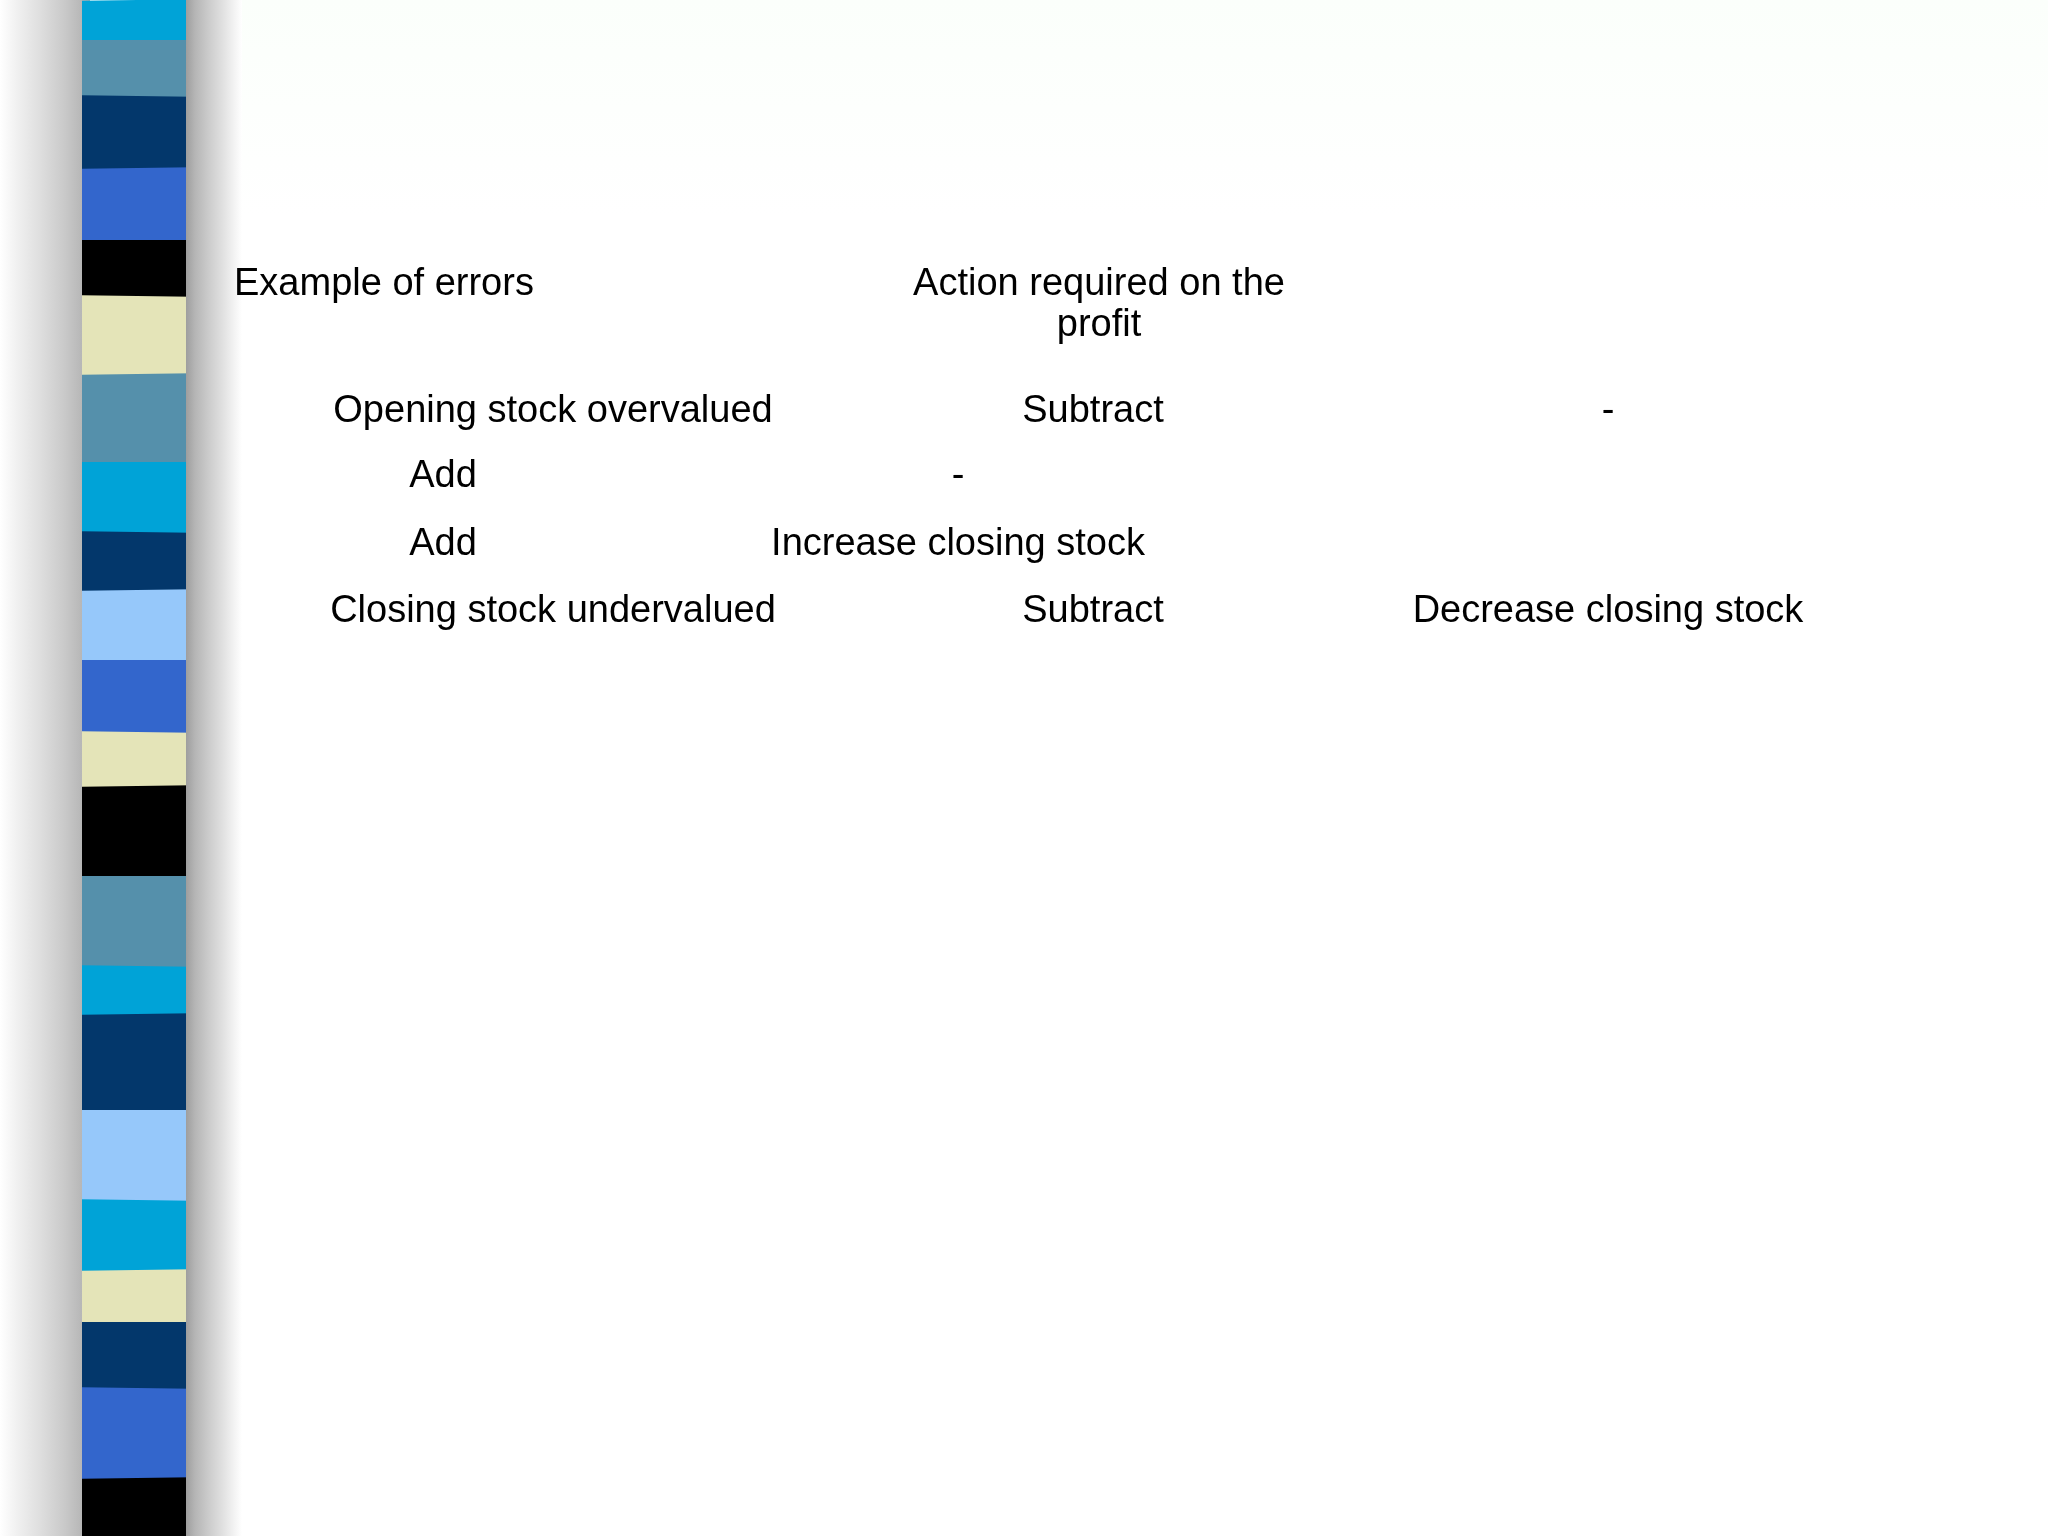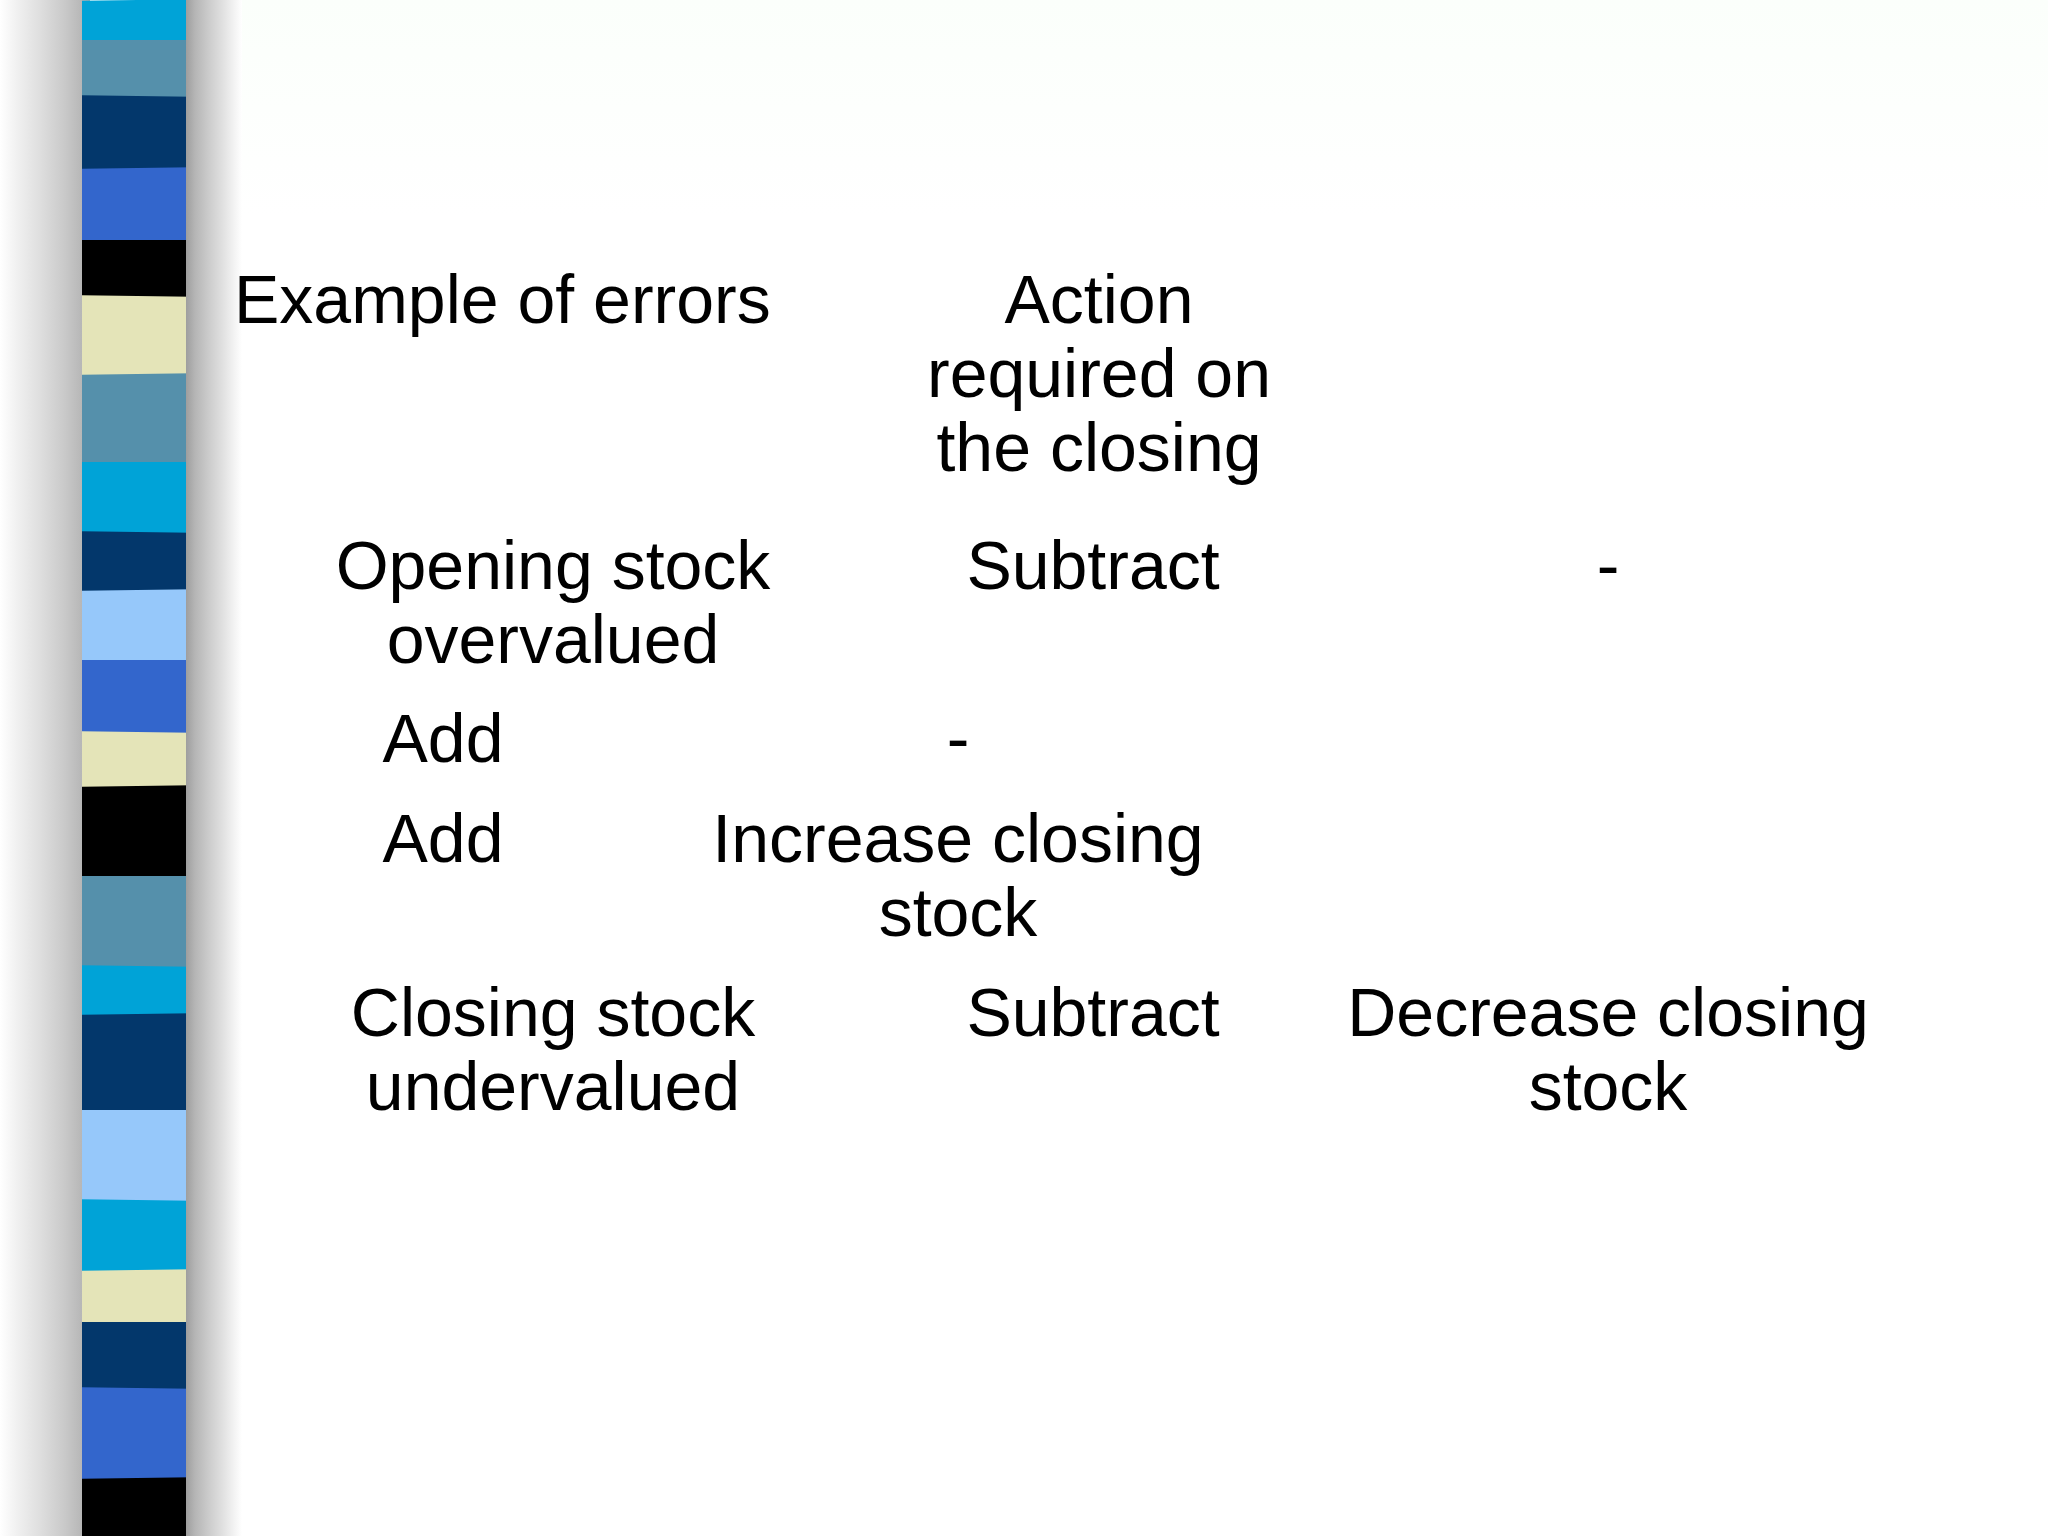--- a/index.html
+++ b/index.html
@@ -65,21 +65,21 @@
     position: absolute;
     left: 228px;
     top: 262px;
     width: 1760px;
   }
   .trow {
     display: flex;
     align-items: flex-start;
   }
   .cell {
-    font-size: 68px;
+    font-size: 38px;
     line-height: 1.09;
     color: #000000;
     padding: 0;
   }
   .col1 { width: 650px; text-align: center; }
   .col2 { width: 430px; text-align: center; }
   .col3 { width: 600px; text-align: center; }
 
   .header-row .cell { padding-bottom: 0; }
   .header-row .col1 { text-align: left; padding-left: 6px; }
@@ -123,21 +123,21 @@
           <div style="position: absolute; left: 0px; width: 110px; top: 1478px; height: 60px; background: rgb(0, 0, 0); transform: skewY(-0.7deg);"></div>
         </div>
     </div>
     <div class="deco-grad-right"></div>
   </div>
 
   <div class="table">
 
     <div class="trow header-row">
       <div class="cell col1">Example of errors</div>
-      <div class="cell col2">Action required on the closing</div>
+      <div class="cell col2">Action required on the profit</div>
     </div>
 
     <div class="row-gap-hdr"></div>
 
     <div class="trow">
       <div class="cell col1">Opening stock overvalued</div>
       <div class="cell col2">Subtract</div>
       <div class="cell col3 dash">-</div>
     </div>
 

